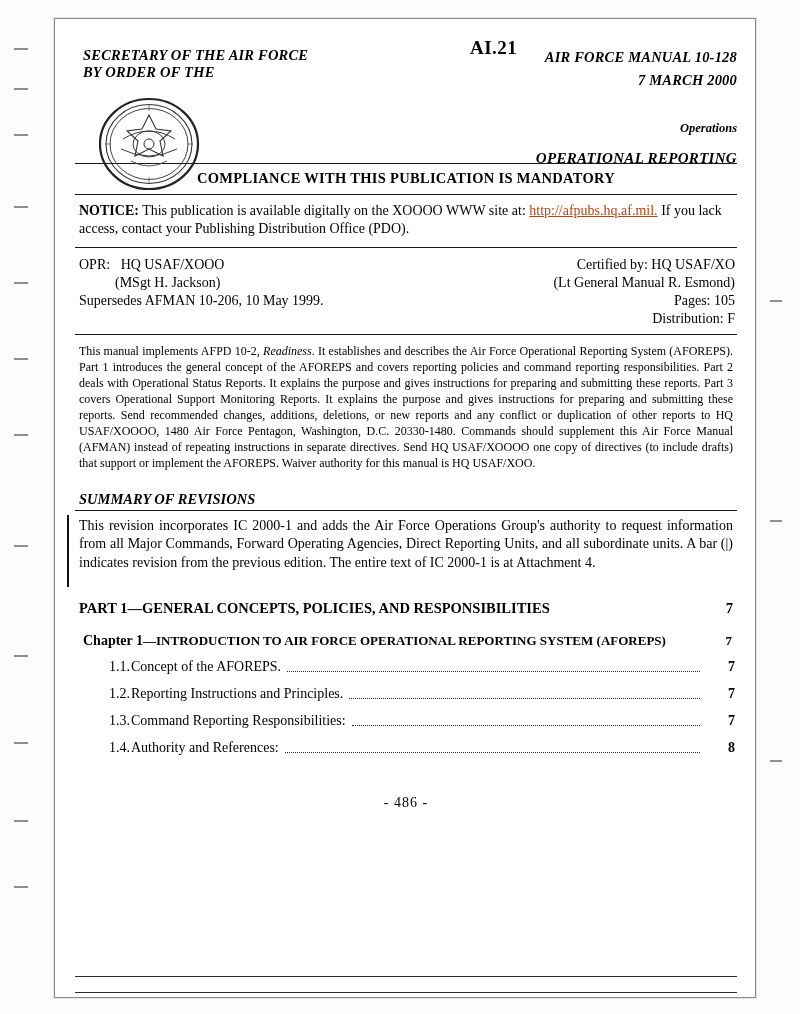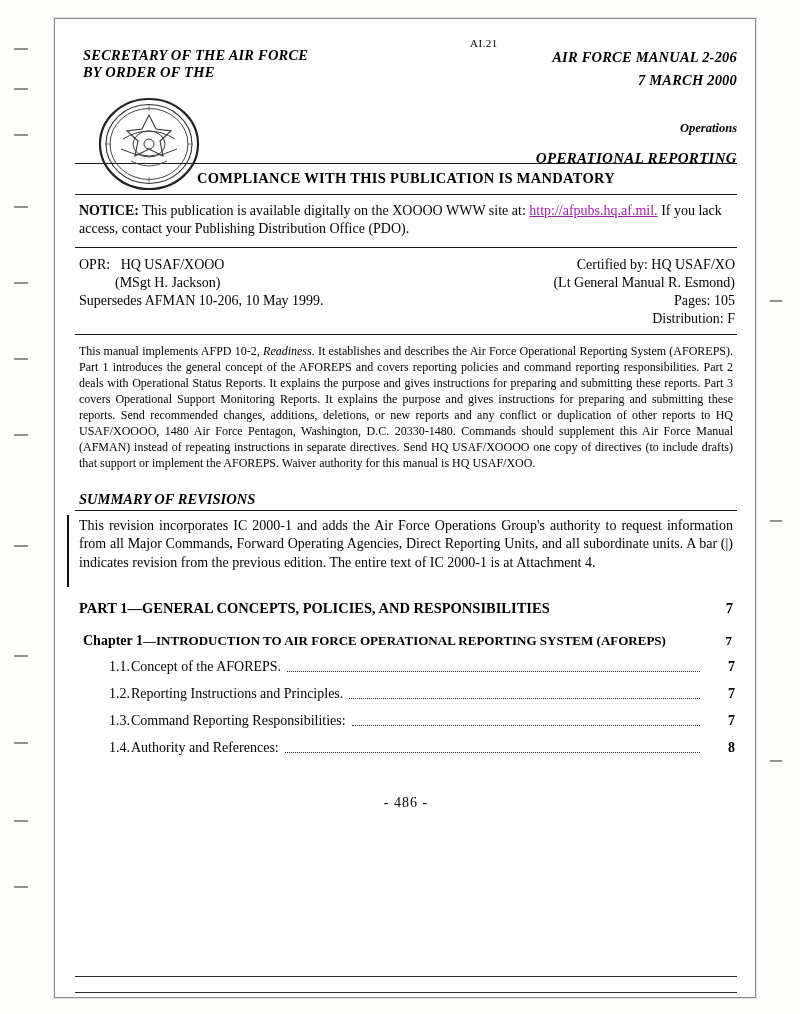--- a/index.html
+++ b/index.html
@@ -59,22 +59,23 @@
     font-weight: bold;
     font-style: italic;
     font-size: 14.5px;
     line-height: 17px;
     letter-spacing: .2px;
   }
   .ai21 {
     position: absolute;
     left: 395px;
     top: 4px;
-    font-size: 11px;
+    font-size: 19px;
     letter-spacing: .5px;
+    font-weight: bold;
   }
   .right-head {
     position: absolute;
     right: 0px;
     top: 14px;
     text-align: right;
     font-weight: bold;
     font-style: italic;
     font-size: 14.5px;
     line-height: 20px;
@@ -125,21 +126,21 @@
     letter-spacing: .3px;
     padding: 6px 0 7px 0;
   }
   .notice {
     font-size: 14px;
     line-height: 18px;
     padding: 7px 6px 9px 4px;
   }
   .notice b { font-weight: bold; }
   .notice a {
-    color: #a21caf;
+    color: #c2410c;
   }
   .opr-block {
     position: relative;
     height: 78px;
     font-size: 14px;
     line-height: 18px;
     padding-top: 8px;
   }
   .opr-left {
     position: absolute;
@@ -280,21 +281,21 @@
       <div class="hdr">
 
         <div class="byorder">
           <div>SECRETARY OF THE AIR FORCE</div>
           <div>BY ORDER OF THE</div>
         </div>
 
         <div class="ai21">AI.21</div>
 
         <div class="right-head">
-          <div>AIR FORCE MANUAL 2-206</div>
+          <div>AIR FORCE MANUAL 10-128</div>
           <div class="l2">7 MARCH 2000</div>
         </div>
 
         <div class="right-ops">Operations</div>
         <div class="right-title">OPERATIONAL REPORTING</div>
 
         <div class="seal">
           <svg width="104" height="98" viewBox="0 0 104 98" aria-hidden="true">
             <ellipse cx="52" cy="49" rx="49" ry="45" fill="none" stroke="#222" stroke-width="2.2"></ellipse>
             <ellipse cx="52" cy="49" rx="43" ry="39.5" fill="none" stroke="#333" stroke-width="1.1"></ellipse>

